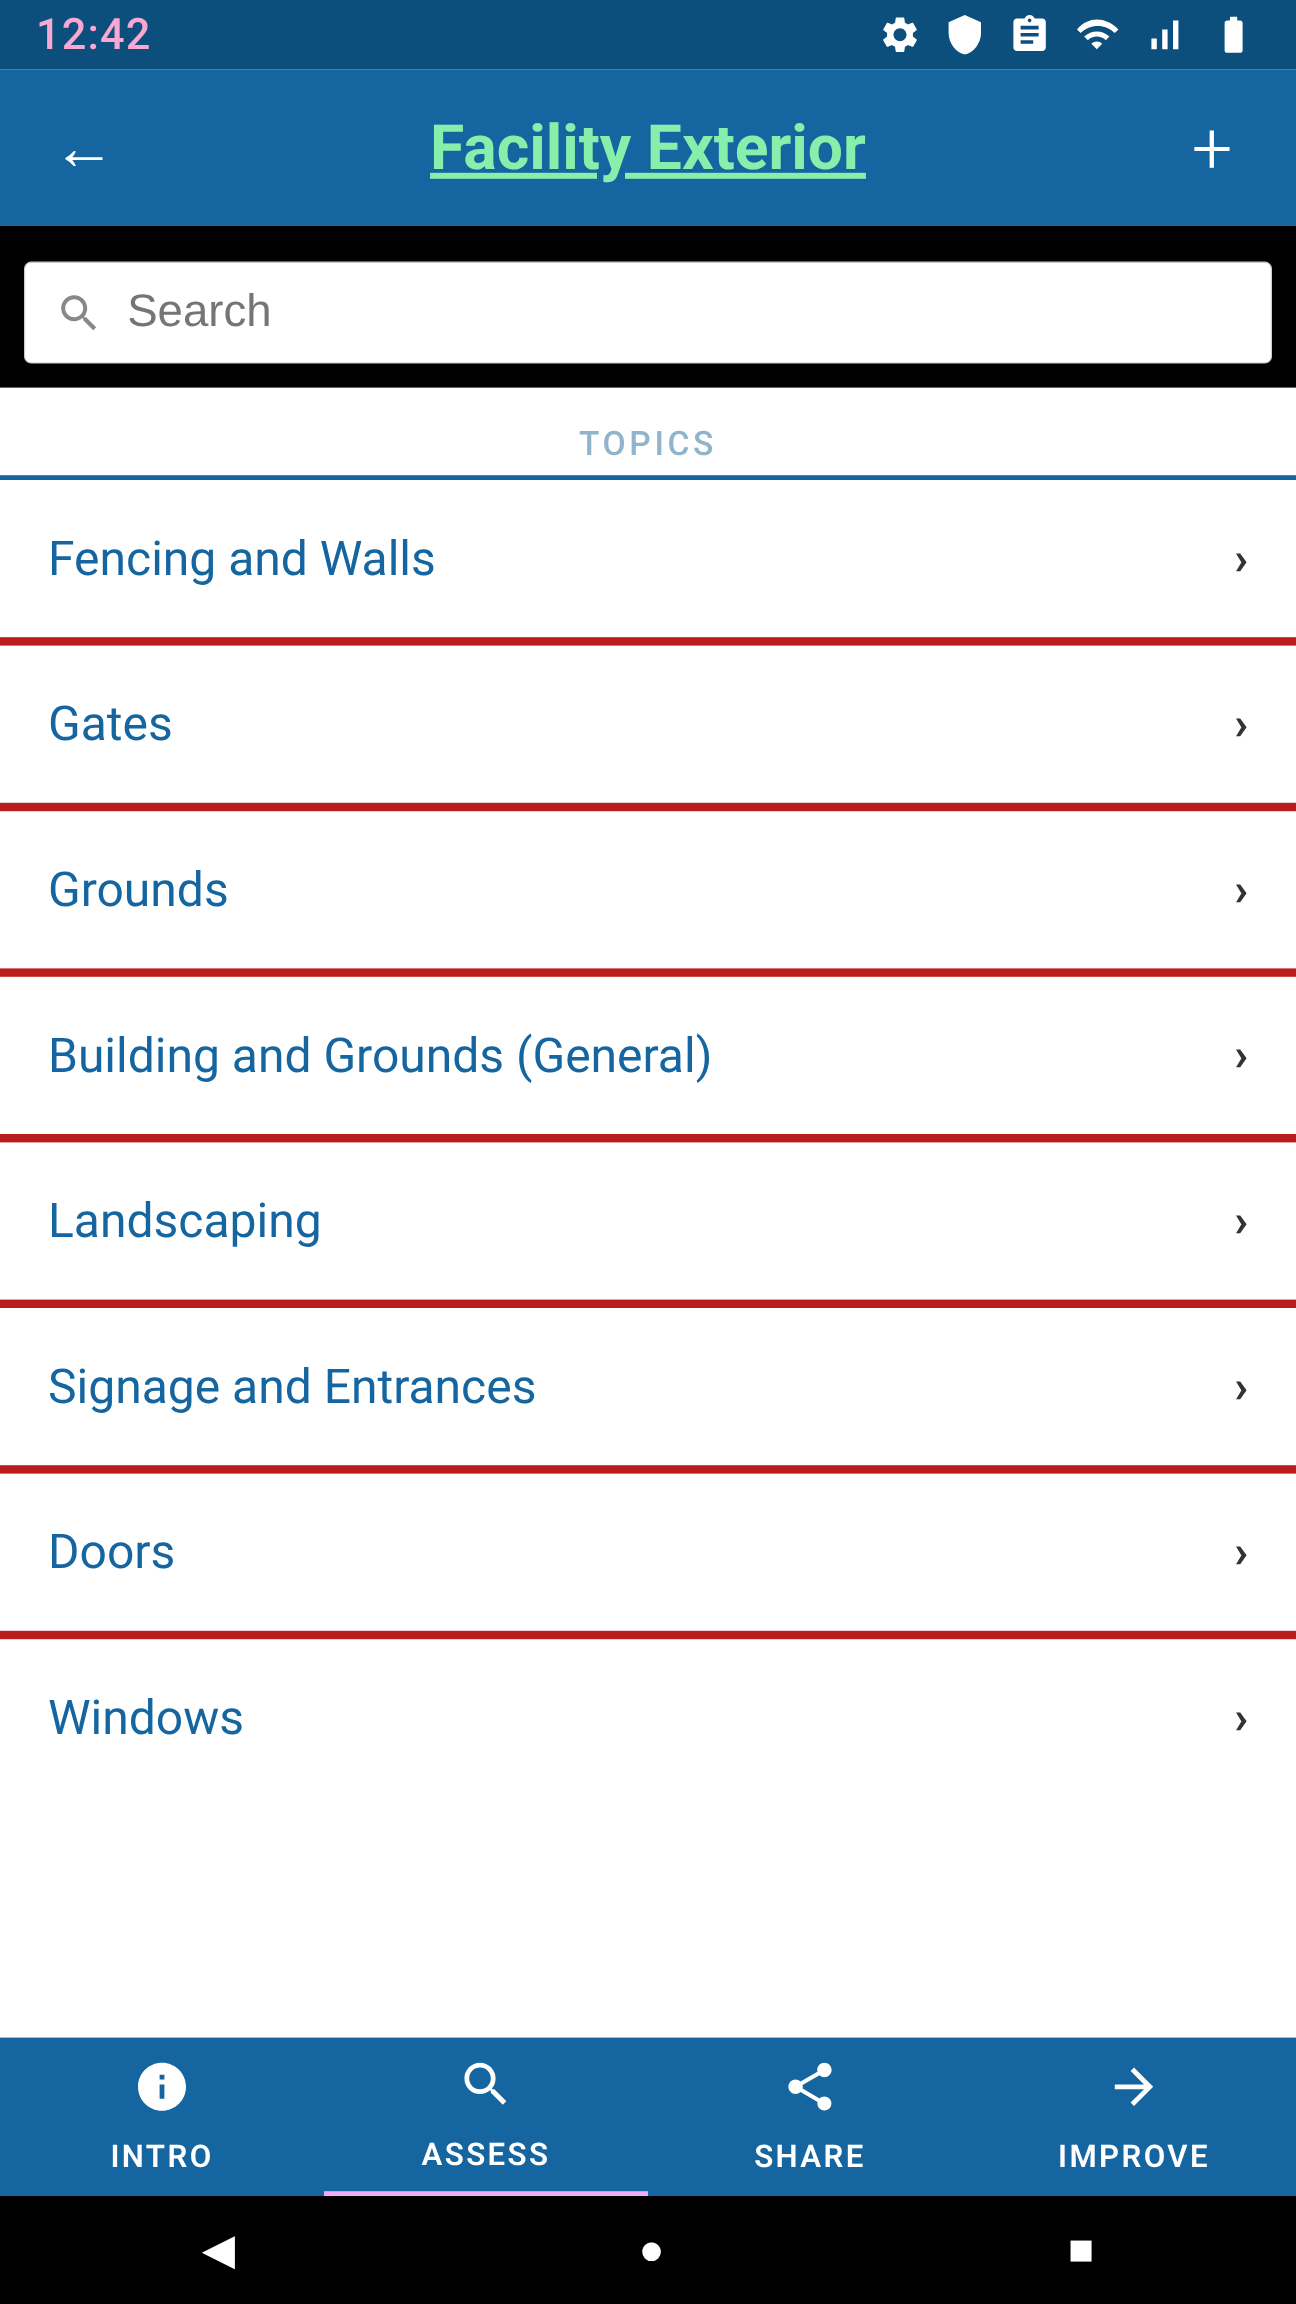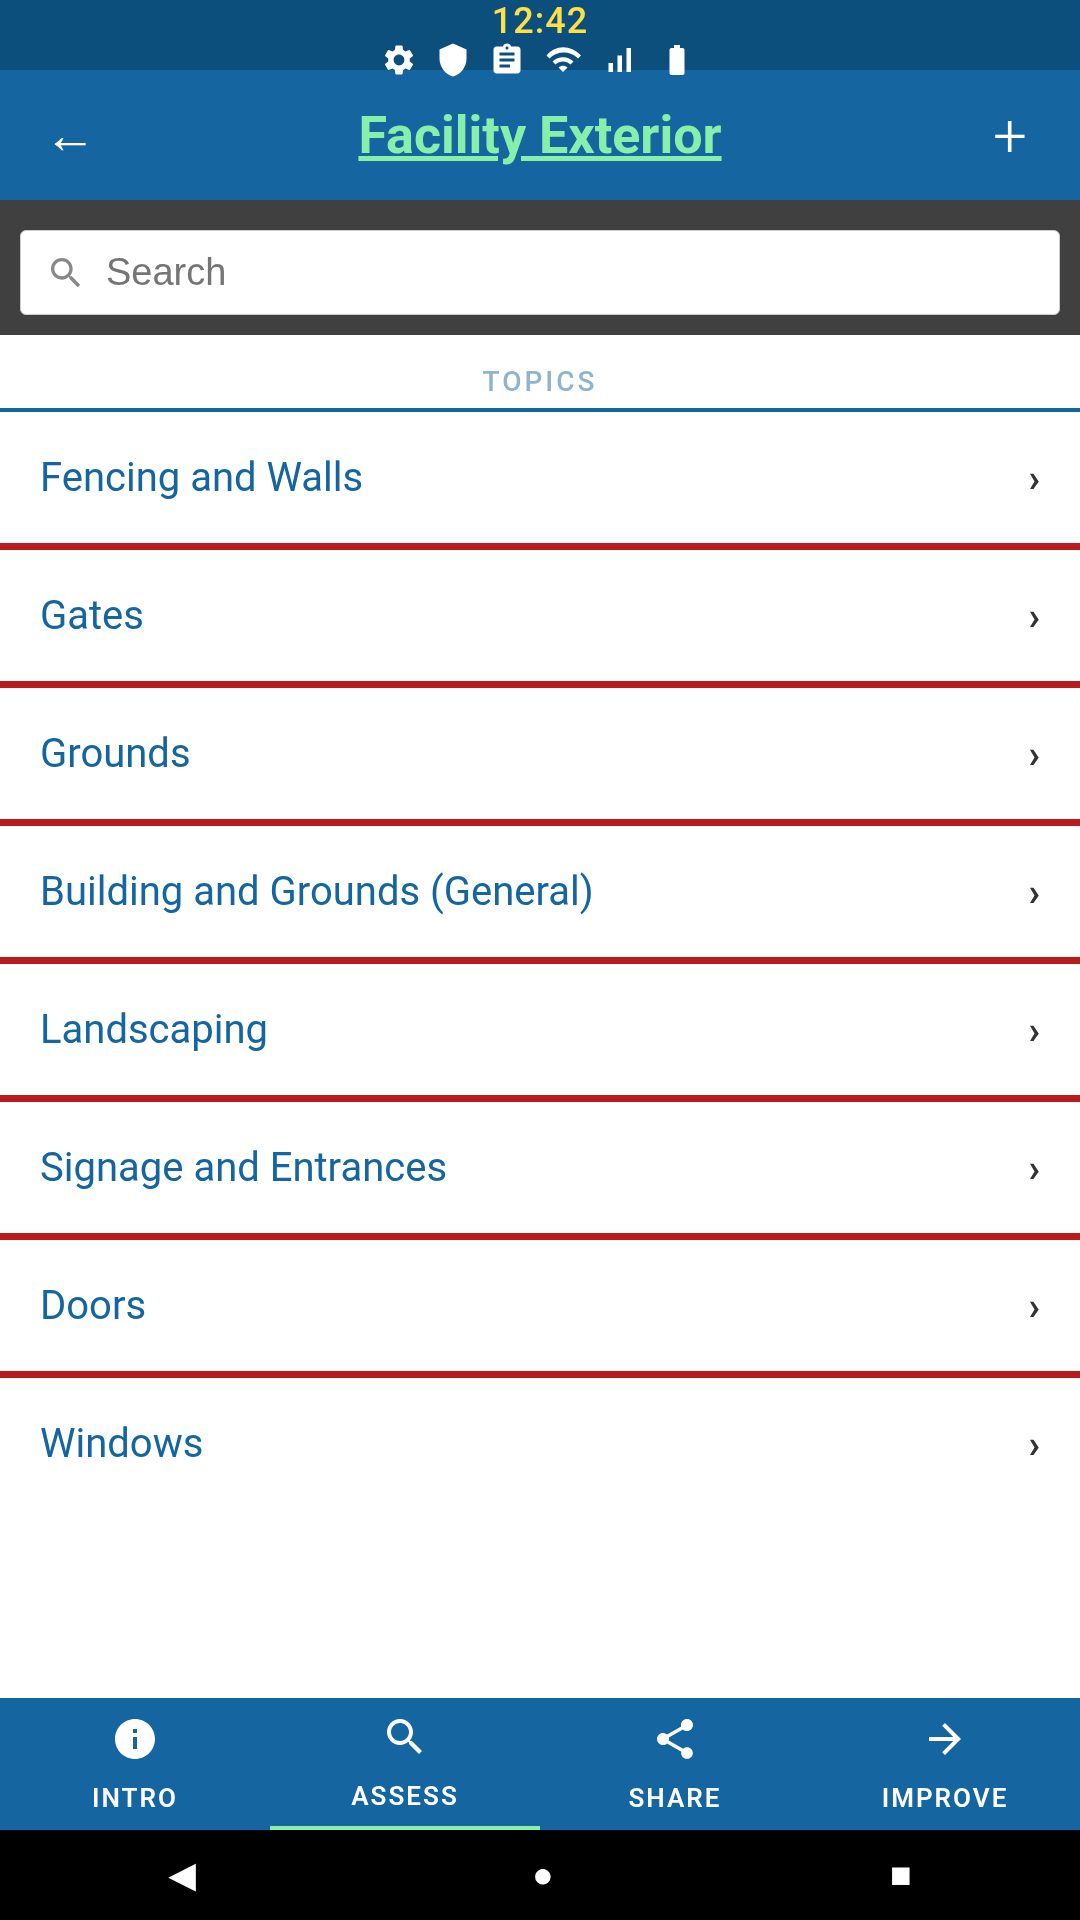--- a/index.html
+++ b/index.html
@@ -14,27 +14,26 @@
       height: 1920px;
       font-family: 'Roboto', Arial, sans-serif;
       background: #ffffff;
       overflow: hidden;
       position: relative;
     }
 
     
     .status-bar {
       background: #0d4f7c;
-      height: 70px;
+      height: 58px;
       display: flex;
       align-items: center;
       justify-content: space-between;
       padding: 0 30px;
-      color: #fde047;
-      flex-direction: column;
+      color: #f9a8d4;
     }
 
     .status-left {
       font-size: 36px;
       font-weight: 500;
       letter-spacing: 1px;
     }
 
     .status-right {
       display: flex;
@@ -74,21 +73,21 @@
       font-size: 60px;
       font-weight: 300;
       cursor: pointer;
       width: 60px;
       text-align: center;
     }
 
     
     .search-container {
       padding: 30px 20px 20px;
-      background: #404040;
+      background: #000000;
     }
 
     .search-box {
       display: flex;
       align-items: center;
       background: white;
       border: 1px solid #cccccc;
       border-radius: 6px;
       padding: 20px 25px;
       gap: 20px;
@@ -168,21 +167,21 @@
       flex-direction: column;
       align-items: center;
       gap: 8px;
       color: white;
       cursor: pointer;
       flex: 1;
       padding: 15px 0;
     }
 
     .nav-item.active {
-      border-bottom: 4px solid #86efac;
+      border-bottom: 4px solid #f0abfc;
       align-items: center;
     }
 
     .nav-icon {
       font-size: 48px;
       color: white;
     }
 
     .nav-label {
       font-size: 26px;

